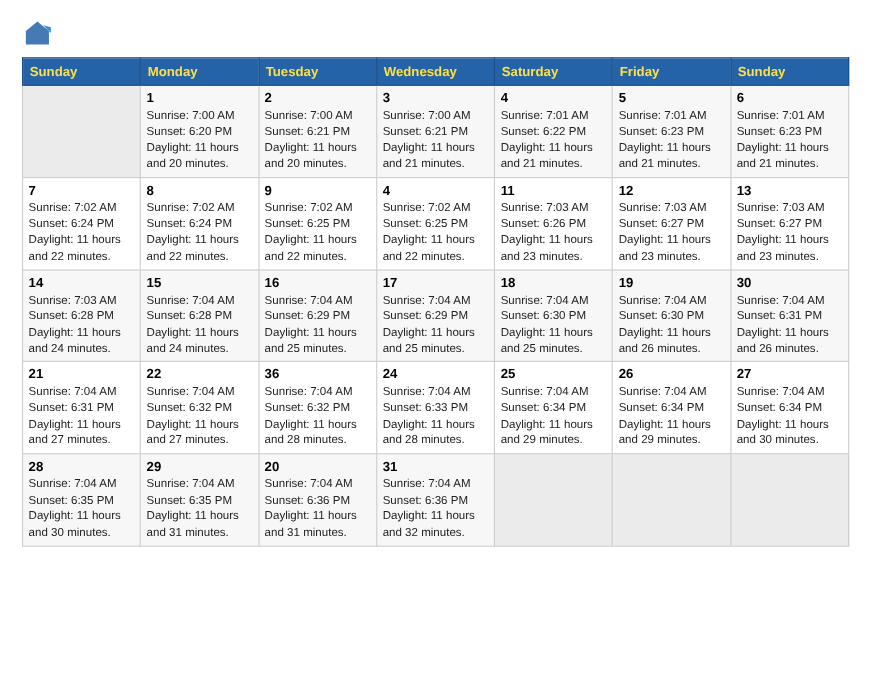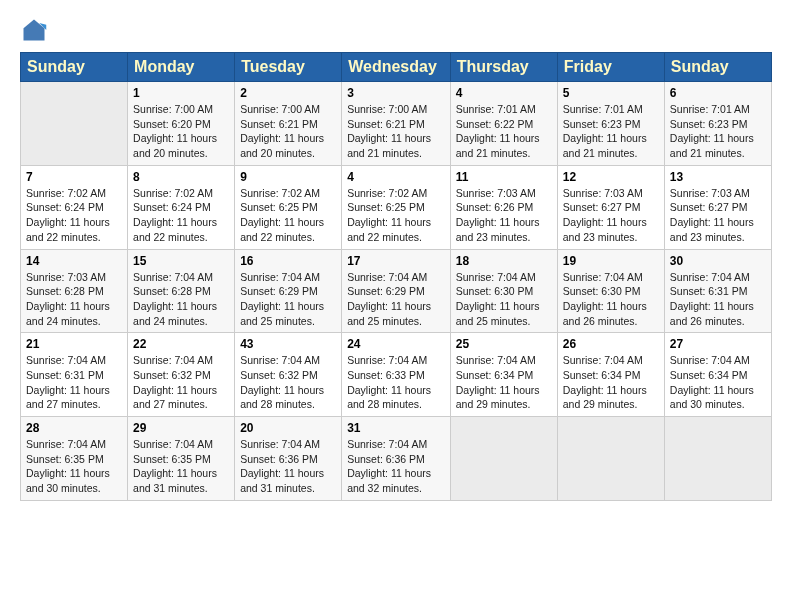--- a/index.html
+++ b/index.html
@@ -53,24 +53,24 @@
       font-size: 14px;
       color: #555;
     }
     table {
       width: 100%;
       border-collapse: collapse;
       font-size: 11px;
     }
     thead tr th {
       background: #2563a8;
-      color: #fef9c3;
+      color: #fde047;
       padding: 5px 6px;
       text-align: left;
-      font-size: 16px;
+      font-size: 12px;
       font-weight: bold;
       border: 1px solid #1a4f8a;
     }
     tbody tr td {
       border: 1px solid #ccc;
       padding: 4px 5px;
       vertical-align: top;
       background: #fff;
       min-width: 100px;
     }
@@ -117,21 +117,21 @@
     </div>
   </div>
 
   <table>
     <thead>
       <tr>
       <th>Sunday</th>
           <th>Monday</th>
           <th>Tuesday</th>
           <th>Wednesday</th>
-          <th>Thursday</th>
+          <th>Saturday</th>
           <th>Friday</th>
           <th>Sunday</th>
         </tr>
     </thead>
     <tbody id="calendar-body">
     <tr>
           <td class="empty"></td>
           <td><span class="day-num">1</span>
           <span class="cell-text">Sunrise: 7:00 AM<br>Sunset: 6:20 PM<br>Daylight: 11 hours and 20 minutes.</span></td>
           <td><span class="day-num">2</span>
@@ -175,21 +175,21 @@
           <td><span class="day-num">19</span>
           <span class="cell-text">Sunrise: 7:04 AM<br>Sunset: 6:30 PM<br>Daylight: 11 hours and 26 minutes.</span></td>
           <td><span class="day-num">30</span>
           <span class="cell-text">Sunrise: 7:04 AM<br>Sunset: 6:31 PM<br>Daylight: 11 hours and 26 minutes.</span></td>
         </tr>
         <tr>
           <td><span class="day-num">21</span>
           <span class="cell-text">Sunrise: 7:04 AM<br>Sunset: 6:31 PM<br>Daylight: 11 hours and 27 minutes.</span></td>
           <td><span class="day-num">22</span>
           <span class="cell-text">Sunrise: 7:04 AM<br>Sunset: 6:32 PM<br>Daylight: 11 hours and 27 minutes.</span></td>
-          <td><span class="day-num">43</span>
+          <td><span class="day-num">36</span>
           <span class="cell-text">Sunrise: 7:04 AM<br>Sunset: 6:32 PM<br>Daylight: 11 hours and 28 minutes.</span></td>
           <td><span class="day-num">24</span>
           <span class="cell-text">Sunrise: 7:04 AM<br>Sunset: 6:33 PM<br>Daylight: 11 hours and 28 minutes.</span></td>
           <td><span class="day-num">25</span>
           <span class="cell-text">Sunrise: 7:04 AM<br>Sunset: 6:34 PM<br>Daylight: 11 hours and 29 minutes.</span></td>
           <td><span class="day-num">26</span>
           <span class="cell-text">Sunrise: 7:04 AM<br>Sunset: 6:34 PM<br>Daylight: 11 hours and 29 minutes.</span></td>
           <td><span class="day-num">27</span>
           <span class="cell-text">Sunrise: 7:04 AM<br>Sunset: 6:34 PM<br>Daylight: 11 hours and 30 minutes.</span></td>
         </tr>

